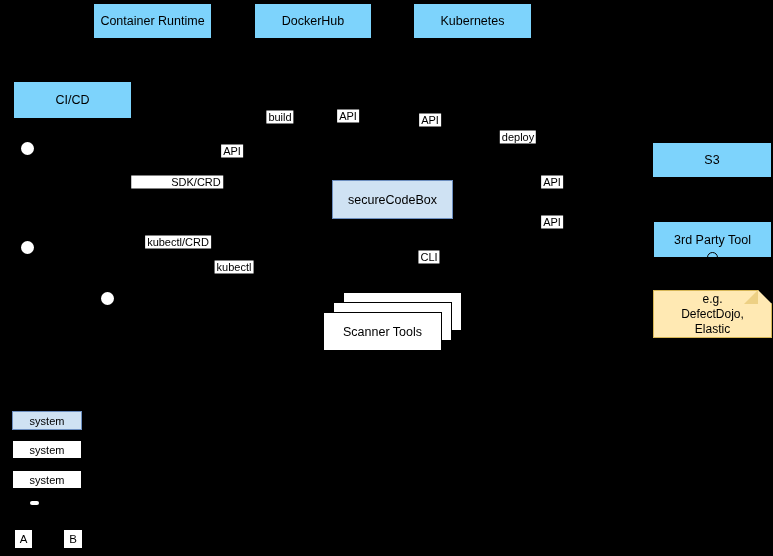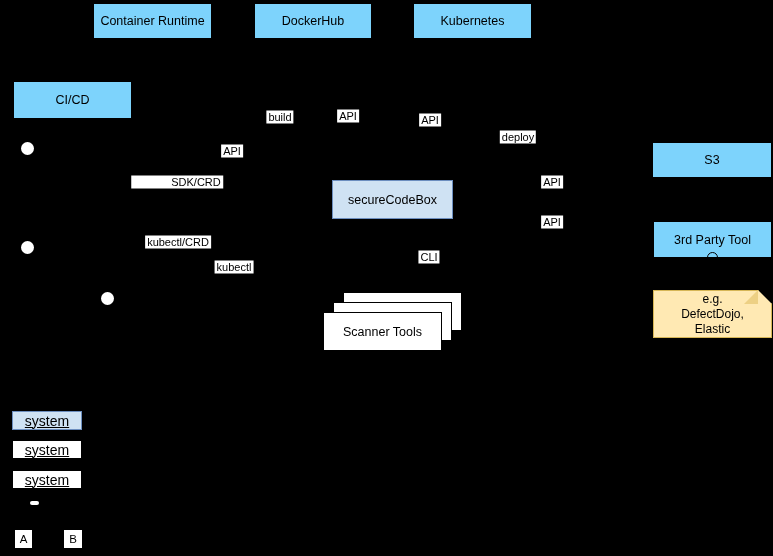--- a/index.html
+++ b/index.html
@@ -17,21 +17,21 @@
   .note{position:absolute;left:653px;top:290px;width:119px;height:48px;
         background:#ffe9b3;border:1.5px solid #d6b656;box-sizing:border-box;
         display:flex;align-items:center;justify-content:center;text-align:center;
         font-size:12px;line-height:15px;
         clip-path:polygon(0 0,calc(100% - 14px) 0,100% 14px,100% 100%,0 100%);}
   .stackrect{position:absolute;background:#fff;border:1.5px solid #000;
         box-sizing:border-box;width:119px;height:39px;}
   .port-circle{position:absolute;left:707px;top:252px;width:11px;height:11px;
         border-radius:50%;border:1.5px solid #000;background:transparent;box-sizing:border-box;}
   .legend-box{position:absolute;background:#fff;display:flex;align-items:center;
-        justify-content:center;font-size:14px;box-sizing:border-box;text-decoration:underline;}
+        justify-content:center;font-size:11px;box-sizing:border-box;}
   .legend-box.blue{background:#cfe2f3;border:1px solid #6c8ebf;}
   .legend-box.outlined{border:1px solid #000;}
   .dash{position:absolute;left:30px;top:501px;width:9px;height:4px;
         background:#fff;border-radius:2px;}
   .mini{position:absolute;background:#fff;display:flex;align-items:center;
         justify-content:center;font-size:11.5px;box-sizing:border-box;}
   .notetext{padding:0 22px;}
 </style>
 </head>
 <body>

